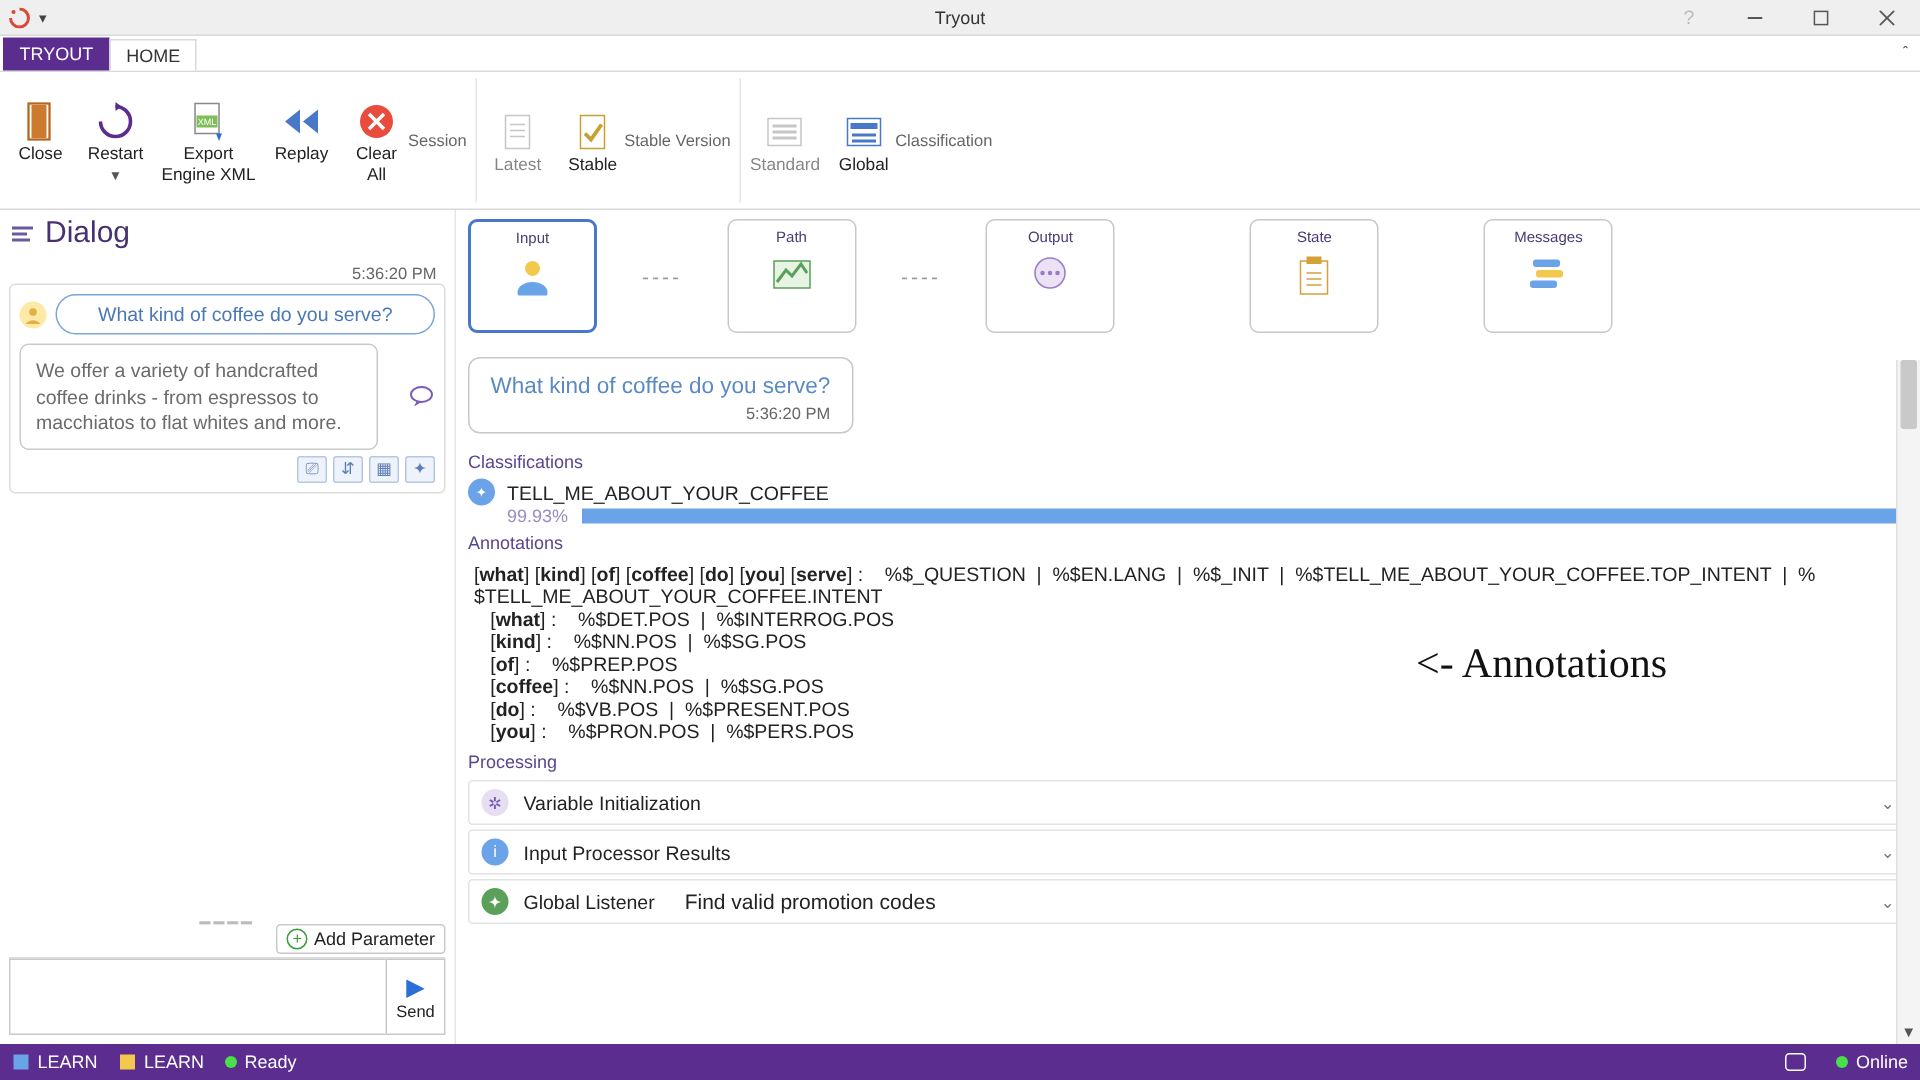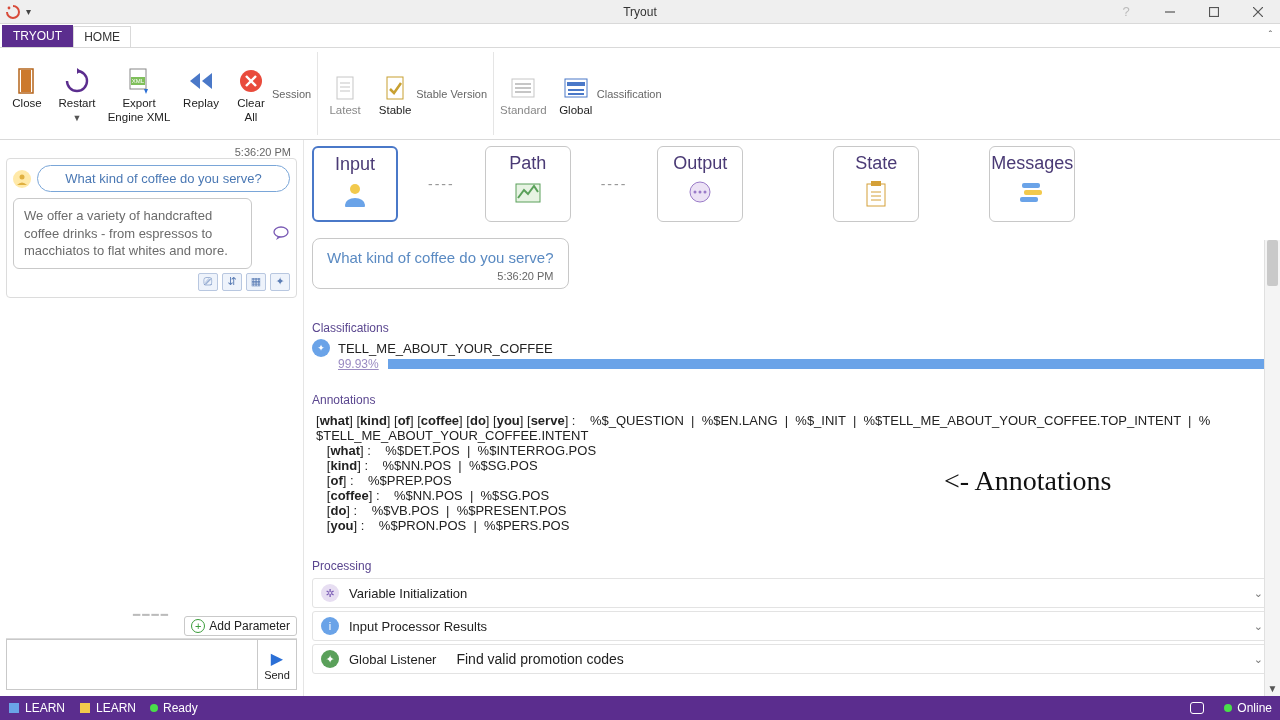--- a/index.html
+++ b/index.html
@@ -43,31 +43,31 @@
   .addparam .plus { width:14px;height:14px;border:1.5px solid #3a9c3a;border-radius:50%;color:#3a9c3a;display:flex;align-items:center;justify-content:center;font-size:11px;line-height:1;}
   .sendrow { display: flex; border-top: 1px solid #dcdcdc; margin: 0 6px 6px 6px; height: 52px; }
   .sendrow .inp { flex: 1; border: 1px solid #c9c9c9; border-right: none; }
   .sendrow .sendbtn { width: 40px; border: 1px solid #c9c9c9; display: flex; flex-direction: column; align-items: center; justify-content: center; gap: 1px; }
   .sendrow .sendbtn .arr { color:#2b6fd6; font-size:16px;}
   .sendrow .sendbtn .lbl { font-size:11px;}
   .rightpane { flex: 1; position: relative; overflow: hidden; }
   .nodes { display: flex; gap: 30px; padding: 6px 8px; align-items:center;}
   .node { width: 86px; height: 76px; border: 1px solid #c8c8c8; border-radius: 6px; display: flex; flex-direction: column; align-items: center; justify-content: flex-start; padding-top:6px; gap:6px;}
   .node.active { border: 2px solid #4a78c8; }
-  .node .nl { font-size: 18px; color: #4a3a75; }
+  .node .nl { font-size: 10px; color: #4a3a75; }
   .dots { color:#999; letter-spacing:2px; font-size:14px;}
   .qcard { margin: 10px 8px; display:inline-block; border:1px solid #c8c8c8; border-radius:8px; padding:10px 14px 6px 14px;}
   .qcard .qt { color:#5a8ac2; font-size:15px;}
   .qcard .qts { text-align:right; color:#666; font-size:11px; margin-top:4px;}
-  .sect { padding: 2px 8px; font-size: 12px; color: #5a468f; margin-top:20px;}
+  .sect { padding: 2px 8px; font-size: 12px; color: #5a468f; margin-top:0;}
   .classrow { margin: 2px 8px; }
   .classrow .nm { display:flex; align-items:center; gap:8px;}
   .classrow .ic { width:18px;height:18px;border-radius:50%;background:#6aa3e8;color:#fff;font-size:9px;display:flex;align-items:center;justify-content:center;}
   .pctrow { display:flex; align-items:center; gap:6px; margin-left:26px;}
-  .pctrow .pct { font-size:12px; color:#9a8bc2; width:44px;text-decoration:underline;}
+  .pctrow .pct { font-size:12px; color:#9a8bc2; width:44px;}
   .pctrow .bar { flex:1; height:10px; background:#6aa3e8;}
   .annobody { padding: 4px 12px; font-size: 13px; position:relative;}
   .annobody .l { white-space: pre; }
   .b { font-weight:600;}
   .handnote { position:absolute; left:640px; top:56px; font-family: "Segoe Script","Comic Sans MS",cursive; font-size:28px; color:#111;}
   .procrow { margin: 3px 8px; border:1px solid #e3e3e3; border-radius:3px; height:30px; display:flex; align-items:center; padding:0 8px; gap:10px;}
   .procrow .pic { width:18px;height:18px;border-radius:50%;display:flex;align-items:center;justify-content:center;font-size:11px;}
   .procrow .chev { margin-left:auto; color:#777; font-size:11px;}
   .scrollbar { position:absolute; right:0; top:100px; bottom:0; width:16px; background:#f4f4f4; border-left:1px solid #e0e0e0;}
   .scrollbar .thumb { position:absolute; left:2px; right:2px; top:0; height:46px; background:#c9c9c9; border-radius:2px;}
@@ -227,20 +227,30 @@
         <div class="lbl">Global</div>
       </div>
     </div>
     <div class="glabel">Classification</div>
   </div>
 </div>
 
 <div class="workspace">
 
   <div class="leftpane">
+    <div class="dialog-hdr">
+      <span>
+          <svg width="18" height="14">
+            <line x1="2" y1="3" x2="16" y2="3" stroke="#6b5aa0" stroke-width="2"></line>
+            <line x1="2" y1="7" x2="12" y2="7" stroke="#6b5aa0" stroke-width="2"></line>
+            <line x1="2" y1="11" x2="14" y2="11" stroke="#6b5aa0" stroke-width="2"></line>
+          </svg>
+        </span>
+      <span>Dialog</span>
+    </div>
     <div class="dhistory">
       <div class="ts">5:36:20 PM</div>
       <div class="convblock">
         <div class="userrow">
           <div class="ava">
               <svg width="12" height="12">
                 <circle cx="6" cy="4" r="2.5" fill="#e0b040"></circle>
                 <path d="M1 12 Q6 7 11 12" fill="#e0b040"></path>
               </svg>
             </div>

